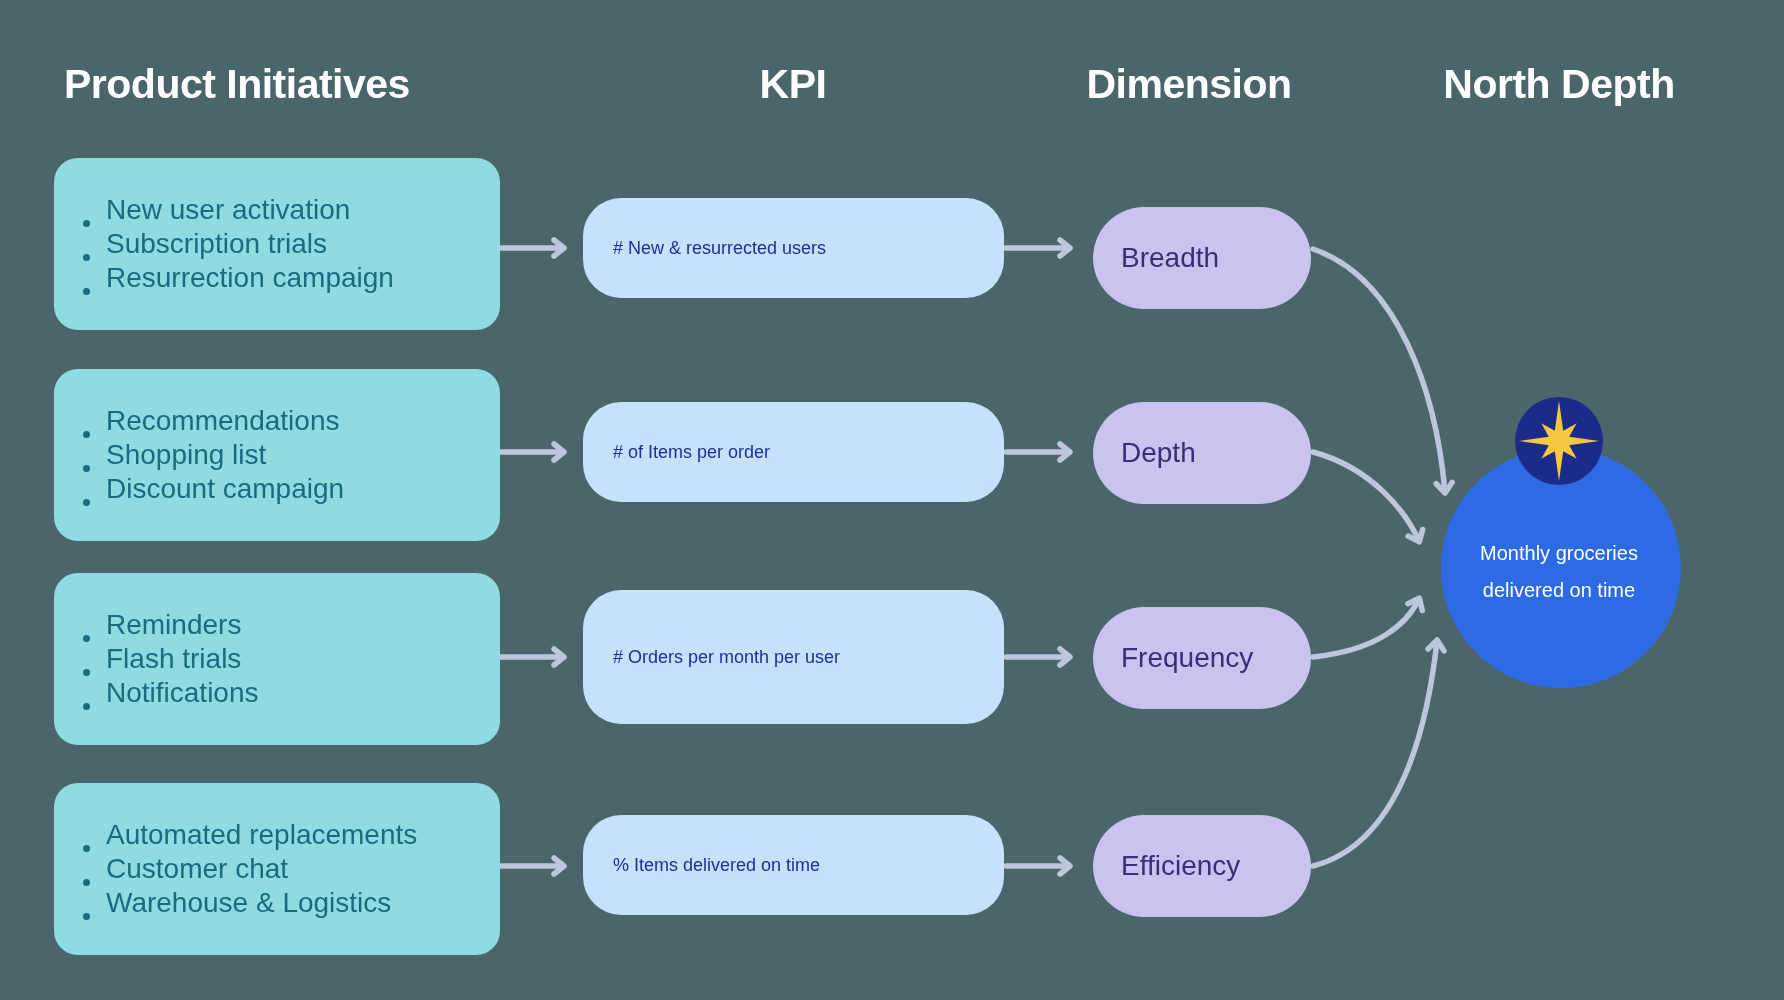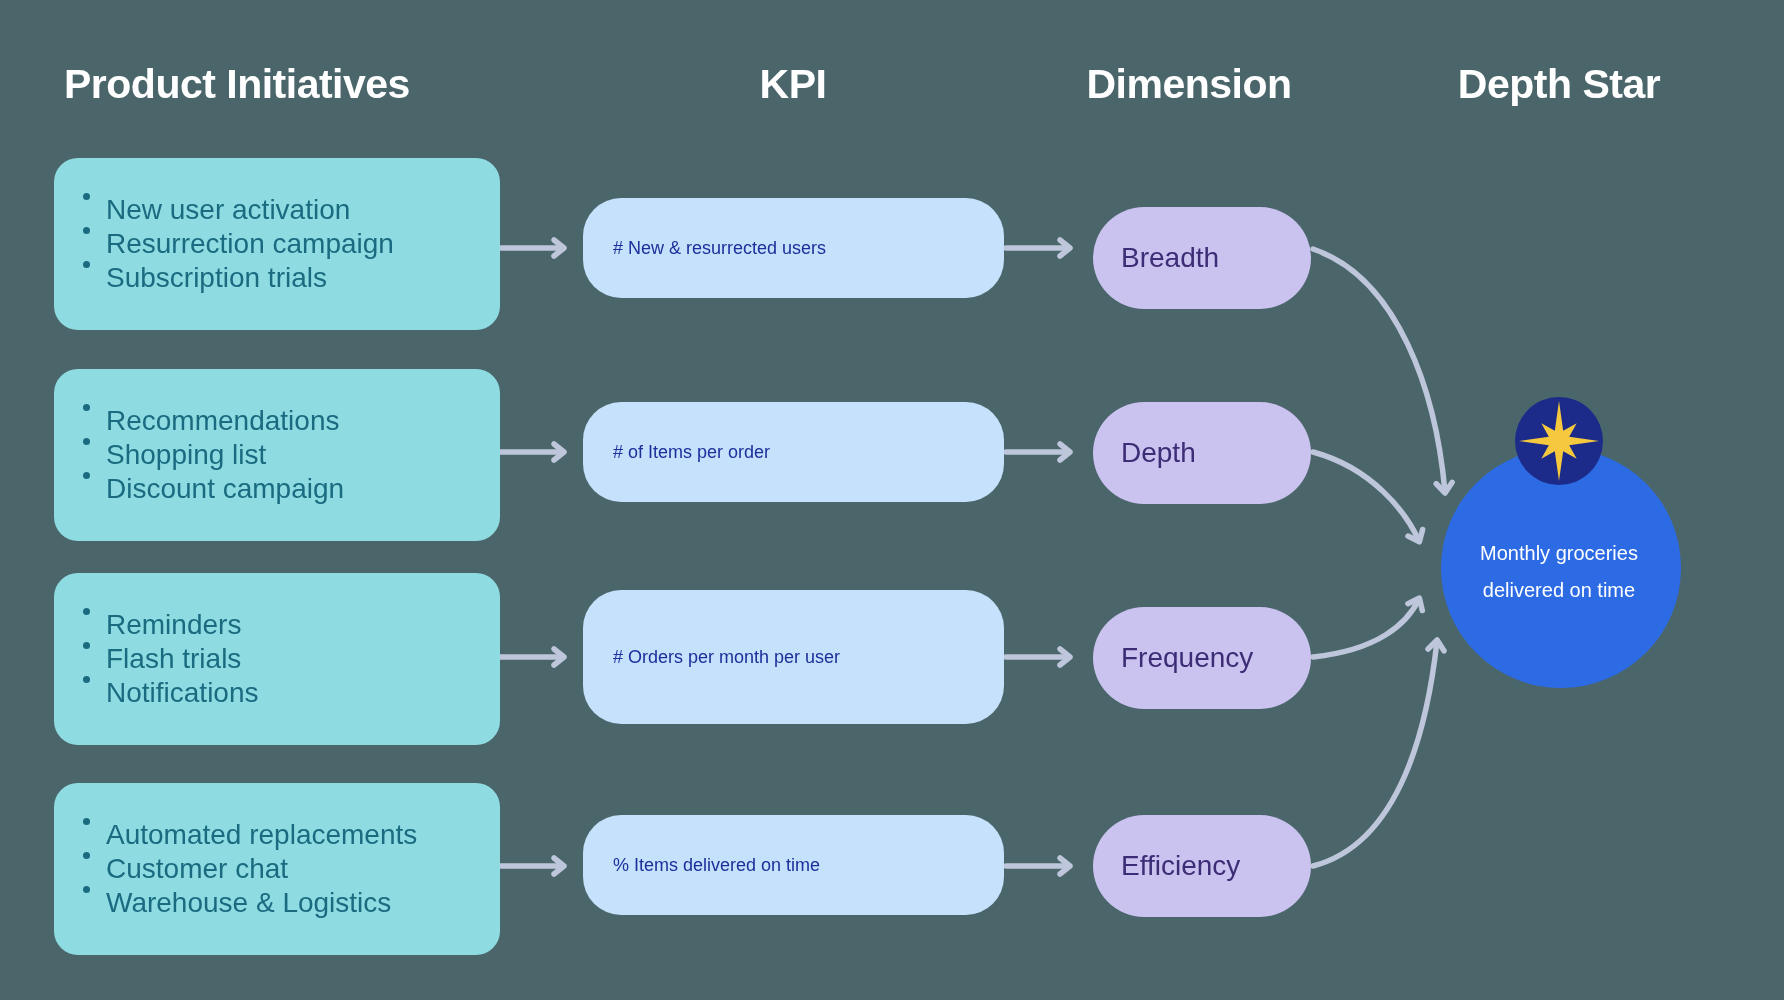--- a/index.html
+++ b/index.html
@@ -22,21 +22,21 @@
   
   .card-initiative{
     position:absolute;left:54px;width:446px;height:172px;
     background:#8edce2;border-radius:24px;
     display:flex;flex-direction:column;justify-content:center;
   }
   .card-initiative ul{
     list-style:none;margin:0;padding:0 20px 0 29px;
   }
   .card-initiative li{
-    display:flex;align-items:flex-start;gap:16px;
+    display:flex;align-items:flex-end;gap:16px;
     color:#1a6b80;font-size:28px;line-height:34px;white-space:nowrap;
   }
   .bullet-dot{
     width:7px;height:7px;border-radius:50%;background:#1a6b80;flex:0 0 auto;
   }
   .init1{top:158px}.init2{top:369px}.init3{top:573px}.init4{top:783px}
 
   
   .card-kpi{
     position:absolute;left:583px;width:421px;
@@ -97,35 +97,35 @@
       <path d="M1313,249 C1398,278 1436,392 1445,492" marker-end="url(#ah)"></path>
       <path d="M1313,452 C1372,468 1406,512 1419,541" marker-end="url(#ah)"></path>
       <path d="M1313,657 C1378,650 1407,624 1419,599" marker-end="url(#ah)"></path>
       <path d="M1313,866 C1402,843 1428,722 1437,641" marker-end="url(#ah)"></path>
     </g>
   </svg>
 
   <div class="col-header" style="left:64px">Product Initiatives</div>
   <div class="col-header centered" style="left:793px">KPI</div>
   <div class="col-header centered" style="left:1189px">Dimension</div>
-  <div class="col-header centered" style="left:1559px">Depth Star</div>
+  <div class="col-header centered" style="left:1559px">North Depth</div>
 
   <div class="card-initiative init1">
     <ul>
       <li>
           <span class="bullet-dot"></span>
           <span>New user activation</span>
         </li>
       <li>
           <span class="bullet-dot"></span>
+          <span>Subscription trials</span>
+        </li>
+      <li>
+          <span class="bullet-dot"></span>
           <span>Resurrection campaign</span>
-        </li>
-      <li>
-          <span class="bullet-dot"></span>
-          <span>Subscription trials</span>
         </li>
     </ul>
   </div>
   <div class="card-initiative init2">
     <ul>
       <li>
           <span class="bullet-dot"></span>
           <span>Recommendations</span>
         </li>
       <li>

